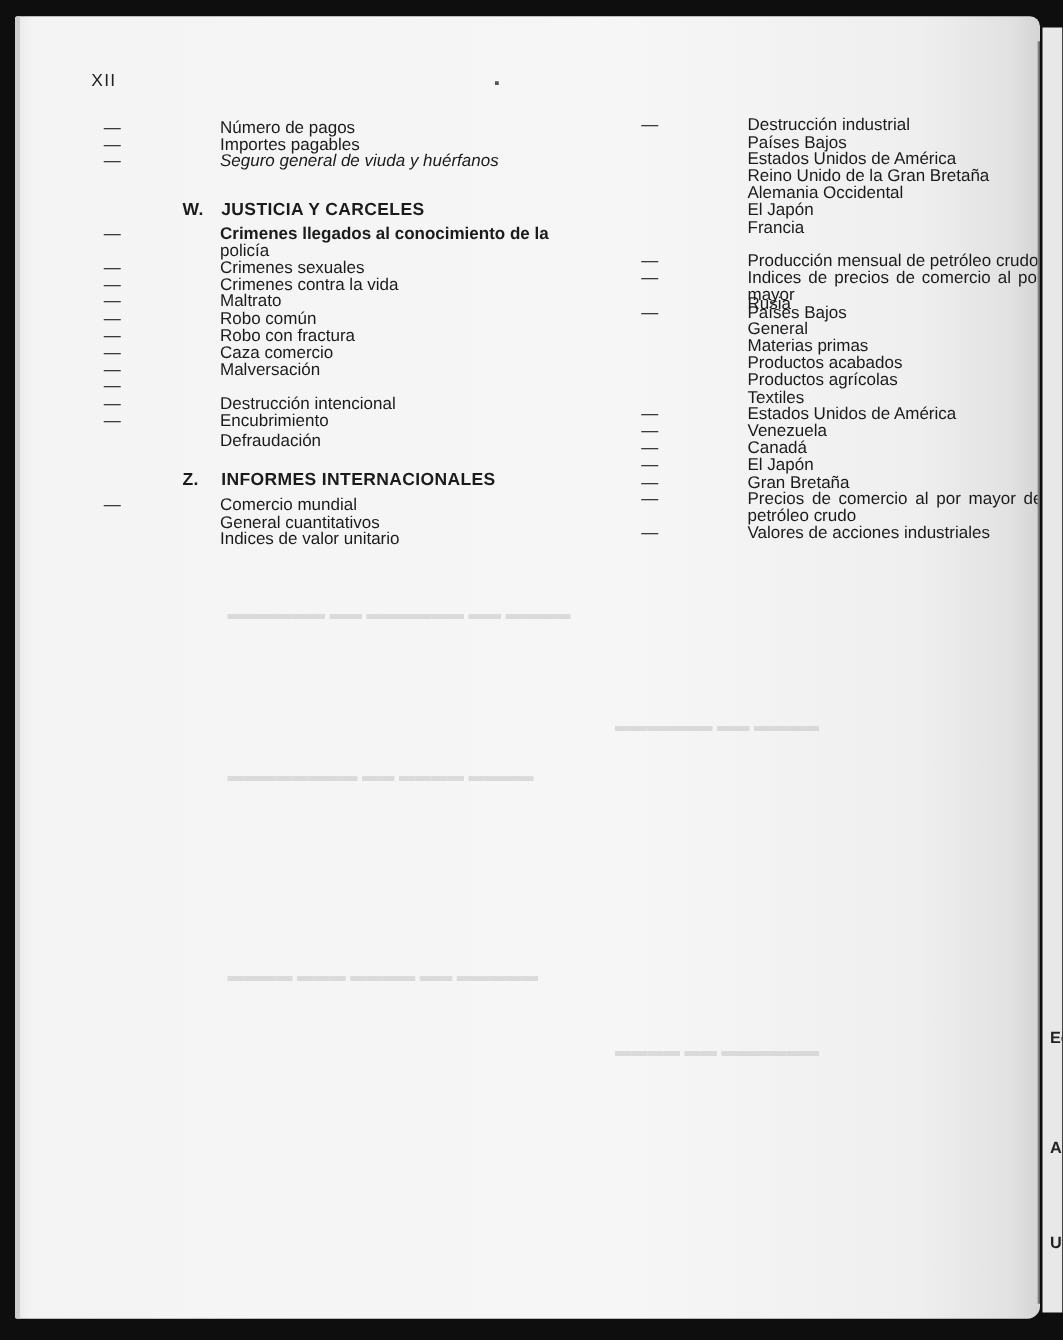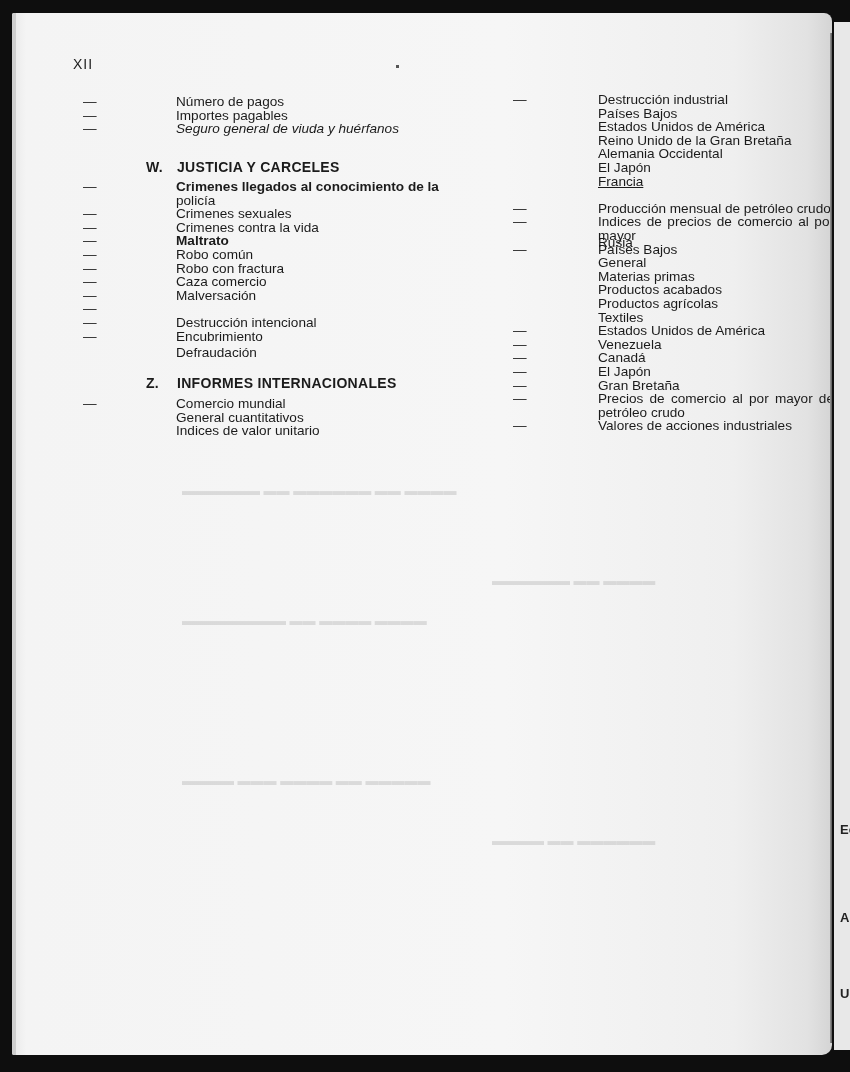--- a/index.html
+++ b/index.html
@@ -97,21 +97,21 @@
       <div class="entry" style="top: 194.2px; left: 0px;">
         <span class="dash" style="left: 71px;">—</span>
         <span class="label" style="left: 164px;">Crimenes sexuales</span>
       </div>
       <div class="entry" style="top: 207.8px; left: 0px;">
         <span class="dash" style="left: 71px;">—</span>
         <span class="label" style="left: 164px;">Crimenes contra la vida</span>
       </div>
       <div class="entry" style="top: 221.4px; left: 0px;">
         <span class="dash" style="left: 71px;">—</span>
-        <span class="label" style="left: 164px; font-weight: bold;">Maltrato</span>
+        <span class="label" style="left: 164px;">Maltrato</span>
       </div>
       <div class="entry" style="top: 235px; left: 0px;">
         <span class="dash" style="left: 71px;">—</span>
         <span class="label" style="left: 164px;">Robo común</span>
       </div>
       <div class="entry" style="top: 248.6px; left: 0px;">
         <span class="dash" style="left: 71px;">—</span>
         <span class="label" style="left: 164px;">Robo con fractura</span>
       </div>
       <div class="entry" style="top: 262.2px; left: 0px;">
@@ -163,21 +163,21 @@
       <div class="entry" style="top: 120.8px; left: 0px;">
         <span class="label" style="left: 586px;">Reino Unido de la Gran Bretaña</span>
       </div>
       <div class="entry" style="top: 134.4px; left: 0px;">
         <span class="label" style="left: 586px;">Alemania Occidental</span>
       </div>
       <div class="entry" style="top: 148px; left: 0px;">
         <span class="label" style="left: 586px;">El Japón</span>
       </div>
       <div class="entry" style="top: 161.6px; left: 0px;">
-        <span class="label" style="left: 586px; text-decoration: underline;">Francia</span>
+        <span class="label" style="left: 586px;">Francia</span>
       </div>
       <div class="entry" style="top: 175.2px; left: 0px;">
         <span class="label" style="left: 586px; margin-top: 48px;">Rusia</span>
       </div>
       <div class="entry" style="top: 188.8px; left: 0px;">
         <span class="dash" style="left: 501px;">—</span>
         <span class="label" style="left: 586px;">Producción mensual de petróleo crudo</span>
       </div>
       <div class="entry" style="top: 202.4px; left: 0px;">
         <span class="dash" style="left: 501px;">—</span>

